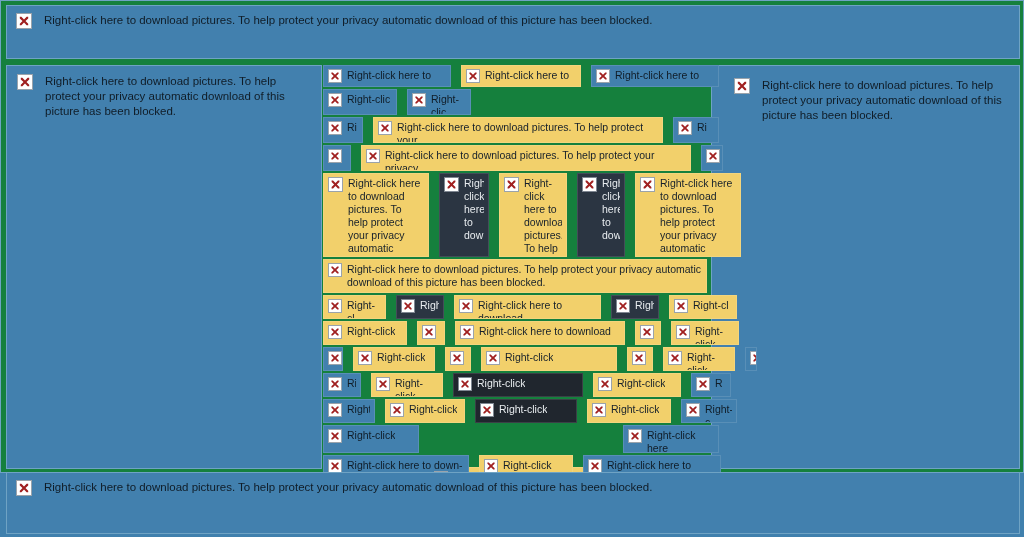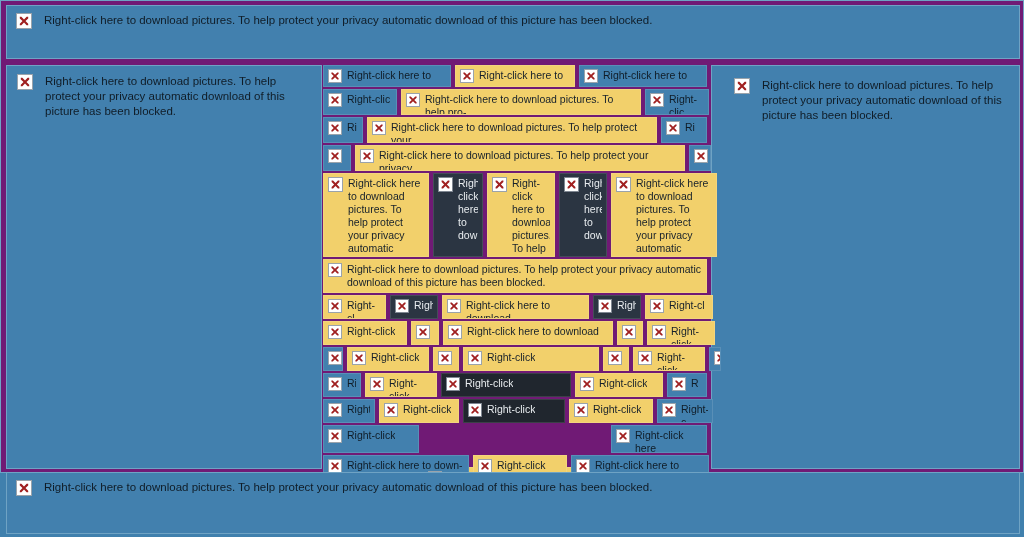--- a/index.html
+++ b/index.html
@@ -4,21 +4,21 @@
 <style>
   html,body{margin:0;padding:0;}
   body{
     width:1024px;height:537px;overflow:hidden;
     background:#4080ad;
     font-family:"Liberation Sans", sans-serif;
     color:#14202b;
     -webkit-font-smoothing:antialiased;
   }
   .page{position:relative;width:1024px;height:473px;box-sizing:border-box;
-        border:1px solid #6fa3c4;background:#701a75;}
+        border:1px solid #6fa3c4;background:#15803d;}
 
   
   .bimg{
     display:inline-block;vertical-align:top;
     background:#ffffff;border:1px solid #9aa3ab;
     box-sizing:border-box;position:relative;flex:0 0 auto;
   }
   .bimg svg{display:block;width:100%;height:100%;}
   .bimg.s16{width:16px;height:16px;}
   .bimg.s15{width:15px;height:15px;}
@@ -37,21 +37,21 @@
   .side{position:absolute;box-sizing:border-box;border:1px solid #6fa3c4;background:#4280ae;}
   .side .inner{display:flex;align-items:flex-start;padding:8px 10px;gap:12px;}
   .side .txt{font-size:11.5px;line-height:15px;color:#101c27;}
   .left-panel{left:5px;top:64px;width:316px;height:404px;}
   .right-panel{left:710px;top:64px;width:309px;height:404px;}
 
   
   .center{position:absolute;left:322px;top:64px;width:384px;height:404px;
           display:flex;flex-direction:column;gap:2px;box-sizing:border-box;}
 
-  .row{display:flex;gap:4px;box-sizing:border-box;width:100%;}
+  .row{display:flex;gap:10px;box-sizing:border-box;width:100%;}
   .cell{display:flex;align-items:flex-start;gap:5px;box-sizing:border-box;
         padding:3px 4px;overflow:hidden;border:1px solid rgba(255,255,255,.12);}
   .cell .txt{font-size:10.5px;line-height:13px;overflow:hidden;}
 
   .bg-blue{background:#4280ae;color:#101c27;}
   .bg-yellow{background:#f2d06b;color:#16202b;}
   .bg-dark{background:#2b3542;color:#e8ecef;}
   .bg-dark2{background:#20262e;color:#e8ecef;}
   .bg-dark .bimg,.bg-dark2 .bimg{border-color:#7f8792;}
   .tall{height:84px;}
@@ -124,28 +124,20 @@
       </div>
       <div class="row" style="height: 26px;">
         <div class="cell bg-blue" style="flex: 0 0 74px; width: 74px;">
           <span class="bimg s14">
             <svg viewBox="0 0 16 16">
               <path d="M3.2 3.2 L5.0 3.2 L8 6.3 L11 3.2 L12.8 3.2 L12.8 5.0 L9.7 8 L12.8 11 L12.8 12.8 L11 12.8 L8 9.7 L5 12.8 L3.2 12.8 L3.2 11 L6.3 8 L3.2 5.0 Z" fill="#a02020"></path>
             </svg>
           </span>
           <span class="txt">Right-clic</span>
         </div>
-        <div class="cell bg-yellow" style="flex: 0 0 240px; width: 240px;">
-          <span class="bimg s14">
-            <svg viewBox="0 0 16 16">
-              <path d="M3.2 3.2 L5.0 3.2 L8 6.3 L11 3.2 L12.8 3.2 L12.8 5.0 L9.7 8 L12.8 11 L12.8 12.8 L11 12.8 L8 9.7 L5 12.8 L3.2 12.8 L3.2 11 L6.3 8 L3.2 5.0 Z" fill="#a02020"></path>
-            </svg>
-          </span>
-          <span class="txt">Right-click here to download pictures. To help pro-</span>
-        </div>
         <div class="cell bg-blue" style="flex: 0 0 64px; width: 64px;">
           <span class="bimg s14">
             <svg viewBox="0 0 16 16">
               <path d="M3.2 3.2 L5.0 3.2 L8 6.3 L11 3.2 L12.8 3.2 L12.8 5.0 L9.7 8 L12.8 11 L12.8 12.8 L11 12.8 L8 9.7 L5 12.8 L3.2 12.8 L3.2 11 L6.3 8 L3.2 5.0 Z" fill="#a02020"></path>
             </svg>
           </span>
           <span class="txt">Right-clic</span>
         </div>
       </div>
       <div class="row" style="height: 26px;">

